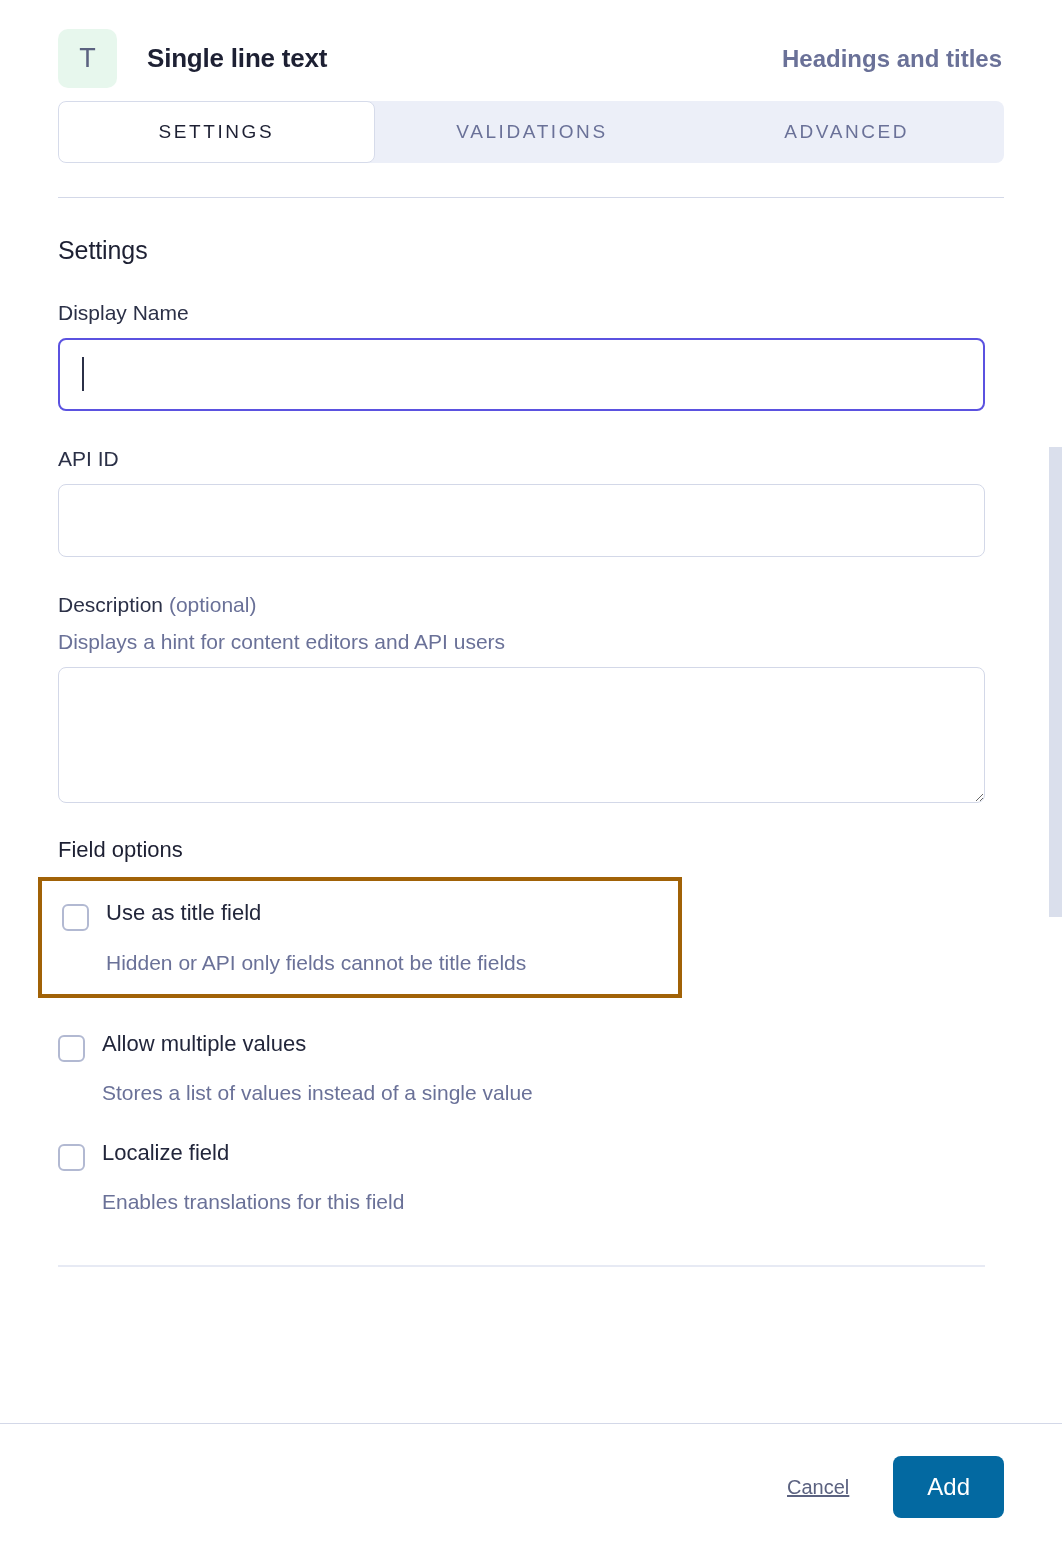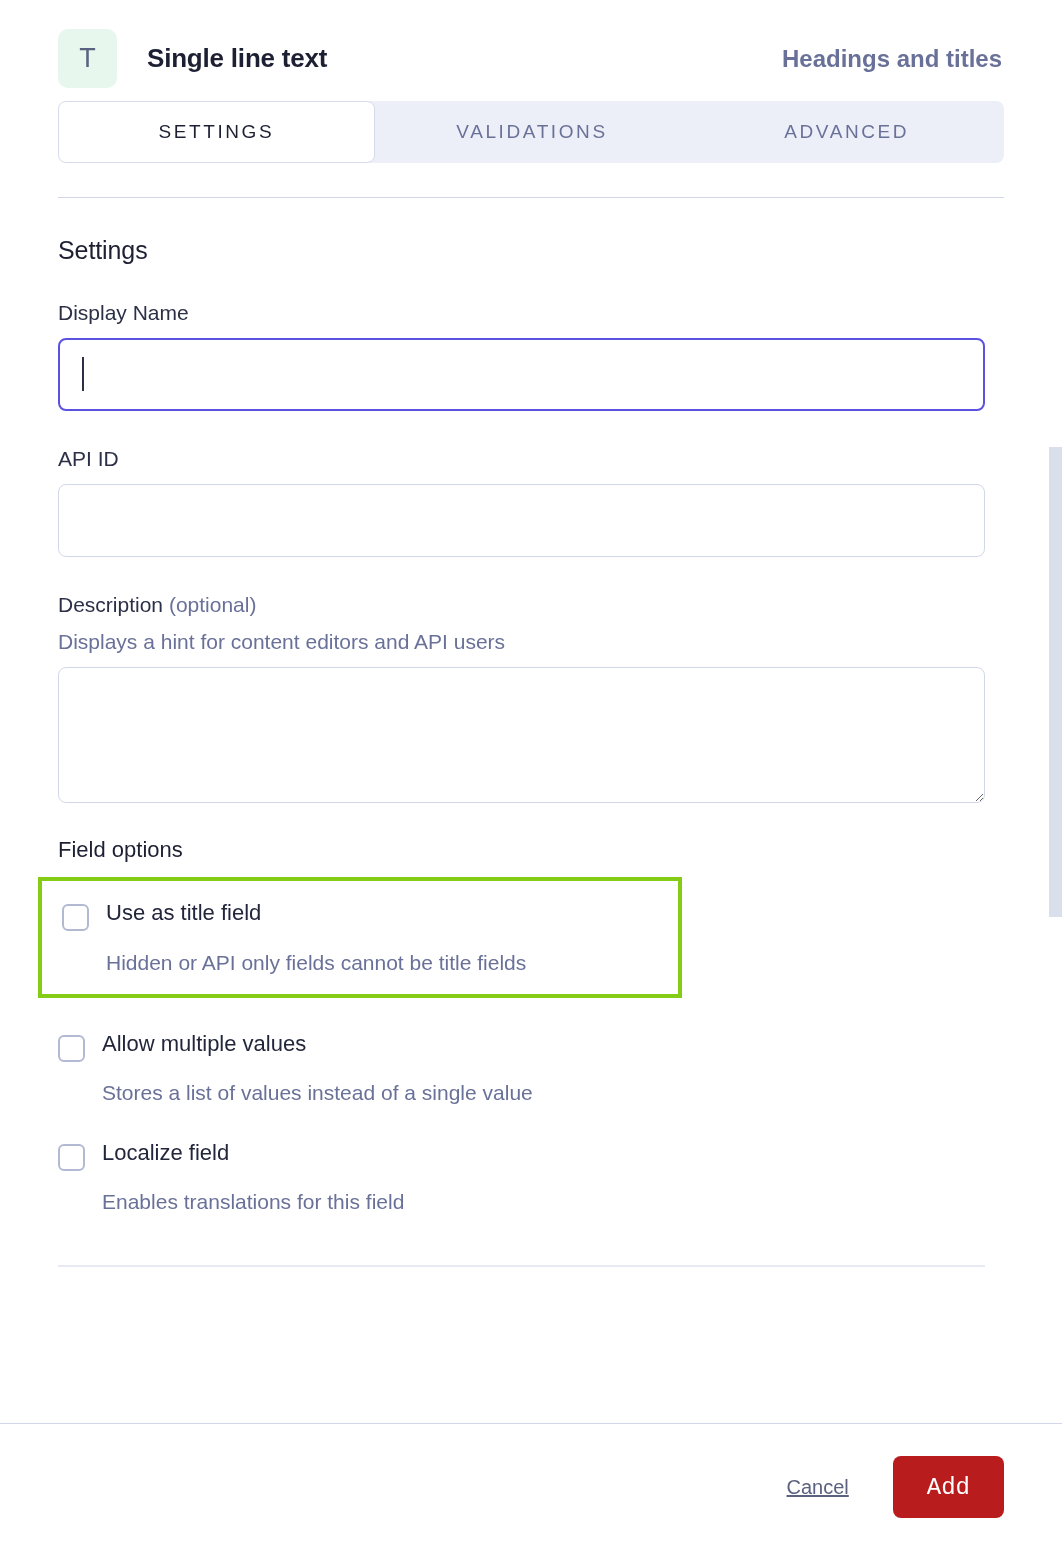--- a/index.html
+++ b/index.html
@@ -176,21 +176,21 @@
     color: #1d2033;
     margin: 34px 0 0 0;
   }
   .option-row {
     display: flex;
     align-items: flex-start;
     gap: 17px;
     padding: 10px 0 0 0;
   }
   .option-row.highlighted {
-    border: 4px solid #84cc16;
+    border: 4px solid #a16207;
     margin: 14px 0 0 -20px;
     padding: 18px 0 18px 20px;
     width: 644px;
   }
   .checkbox {
     width: 27px;
     height: 27px;
     border-radius: 6px;
     border: 2px solid #b2b9d2;
     background: #fff;
@@ -255,30 +255,30 @@
     background: none;
     border: none;
     font-size: 20px;
     color: #5b6280;
     cursor: pointer;
     font-family: "Liberation Sans", sans-serif;
     padding: 10px 12px;
     text-decoration: underline;
   }
   .btn-add {
-    background: #b91c1c;
+    background: #0369a1;
     border: none;
     border-radius: 8px;
     color: #ffffff;
     font-size: 24px;
     font-weight: 500;
     padding: 0 34px;
     height: 62px;
     cursor: pointer;
-    font-family: Liberation Mono, monospace;
+    font-family: Liberation Sans, sans-serif;
   }
 </style>
 </head>
 <body>
 
 <div class="panel-header">
   <div class="header-left">
     <div class="type-badge">
       <span>T</span>
     </div>

